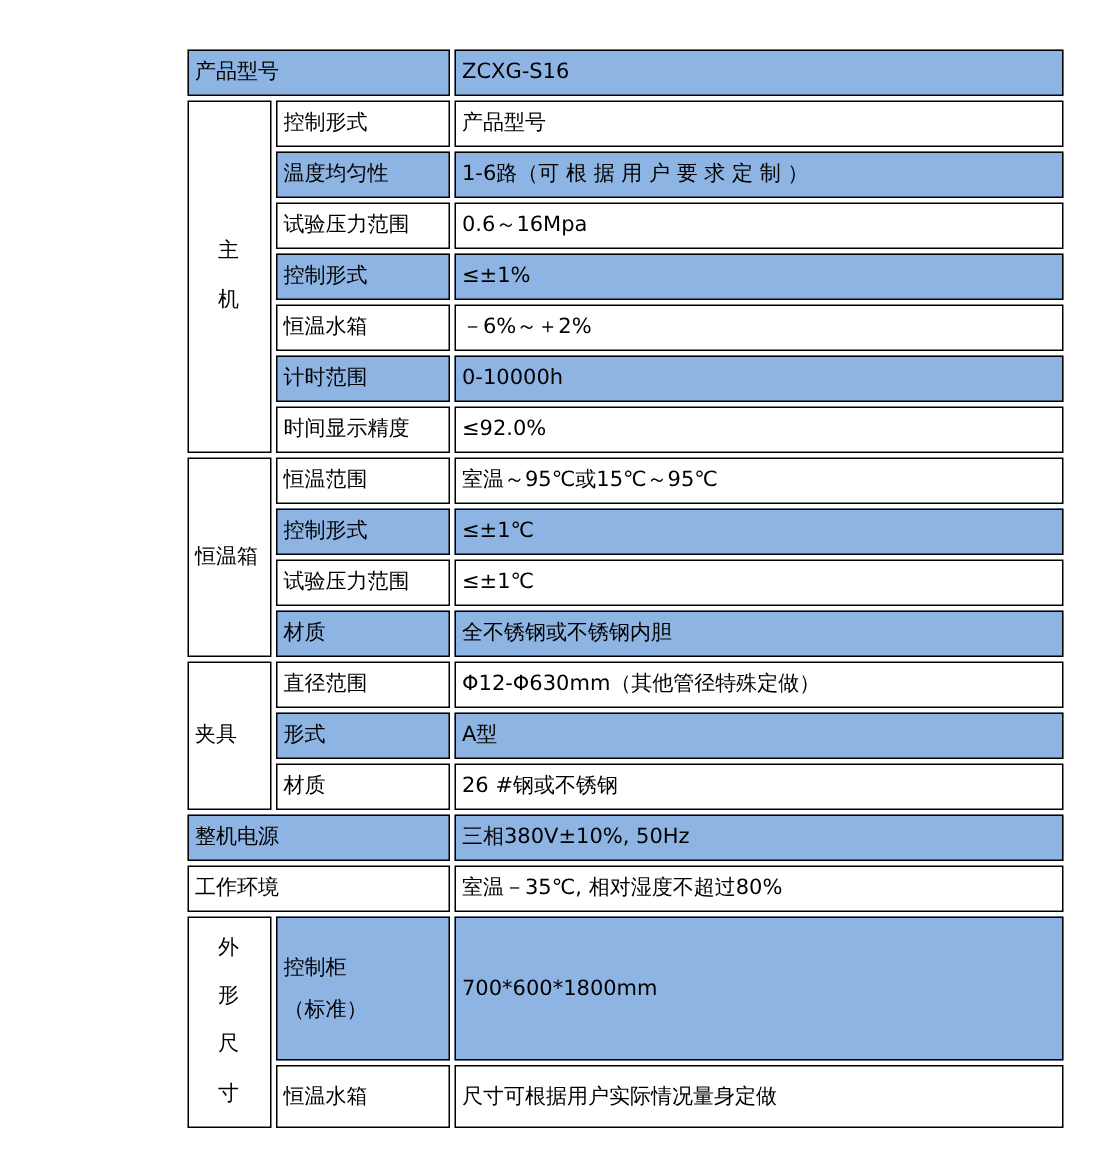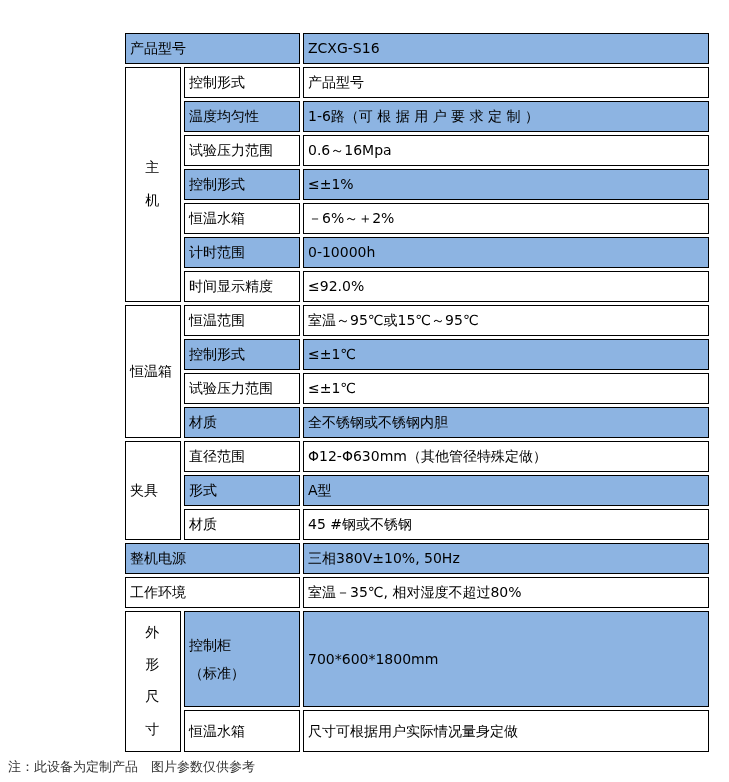--- a/index.html
+++ b/index.html
@@ -135,21 +135,21 @@
         </td>
         <td>直径范围</td>
         <td>Φ12-Φ630mm（其他管径特殊定做）</td>
       </tr>
       <tr>
         <td class="blue">形式</td>
         <td class="blue">A型</td>
       </tr>
       <tr>
         <td>材质</td>
-        <td>45 #钢或不锈钢</td>
+        <td>26 #钢或不锈钢</td>
       </tr>
 
       <tr>
         <td colspan="2" class="blue">整机电源</td>
         <td class="blue">三相380V±10%, 50Hz</td>
       </tr>
       <tr>
         <td colspan="2">工作环境</td>
         <td>室温－35℃, 相对湿度不超过80%</td>
       </tr>
@@ -164,15 +164,14 @@
         </td>
         <td class="blue">700*600*1800mm</td>
       </tr>
       <tr>
         <td>恒温水箱</td>
         <td>尺寸可根据用户实际情况量身定做</td>
       </tr>
     </tbody>
   </table>
 
-  <div class="note">注：此设备为定制产品　图片参数仅供参考</div>
 
 </div>
 
 </body></html>

